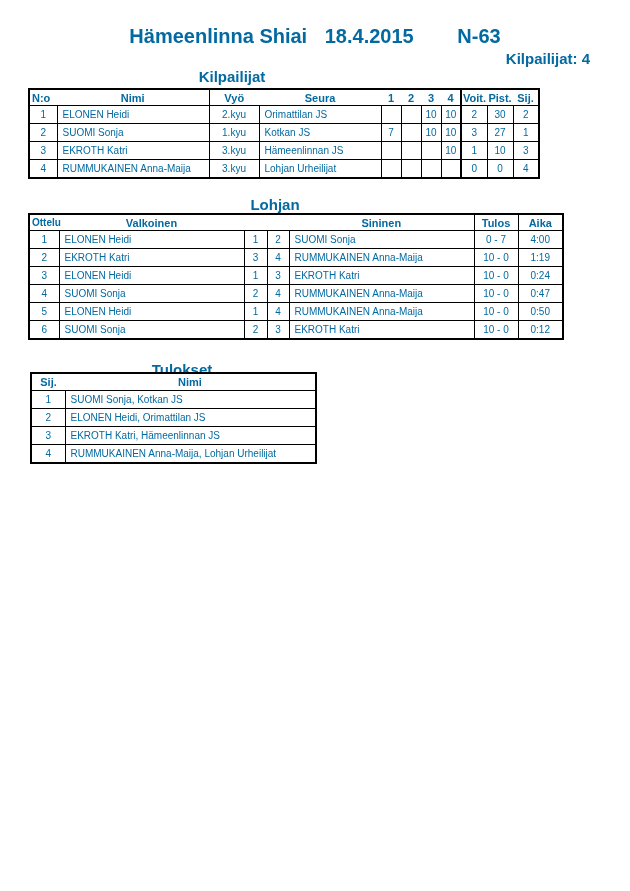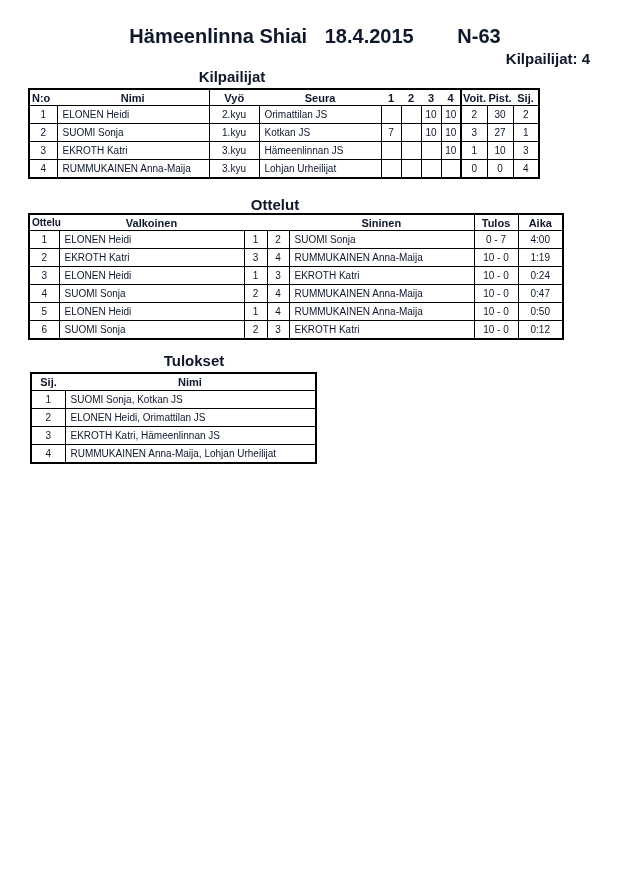--- a/index.html
+++ b/index.html
@@ -1,39 +1,39 @@
 <!DOCTYPE html>
 <html><head>
 <meta charset="utf-8">
 <style>
   html,body{margin:0;padding:0;background:#fff;}
   #page{
     position:relative;
     width:630px;height:854px;
     background:#ffffff;
-    color:#0f172a;
+    color:#0369a1;
     font-family:"Liberation Sans", sans-serif;
     overflow:hidden;
   }
   .page-title{
     position:absolute;top:25px;left:0;width:630px;
     text-align:center;font-size:20px;font-weight:bold;white-space:nowrap;
   }
   .title-date{margin-left:12px;}
   .title-cat{margin-left:38px;}
   .participants-count{
     position:absolute;top:50px;right:40px;
     font-size:15px;font-weight:bold;
   }
   .section-title{
     position:absolute;font-size:15px;font-weight:bold;text-align:center;
   }
   #competitors-title{top:68px;left:0;width:464px;}
   #matches-title{top:196px;left:0;width:550px;}
-  #results-title{top:352px;left:0;width:364px;padding-left:12px;}
+  #results-title{top:361px;left:0;width:364px;}
 
   table{
     position:absolute;
     border-collapse:collapse;table-layout:fixed;
     border:2px solid #000;
     background:#fff;
   }
   #competitors-table{top:88px;left:28px;width:510px;padding-left:28px;}
   #matches-table{top:213px;left:28px;width:534px;}
   #results-table{top:372px;left:30px;width:285px;}
@@ -144,21 +144,21 @@
       <td></td>
       <td></td>
       <td></td>
       <td class="sep2">0</td>
       <td>0</td>
       <td>4</td>
     </tr>
   </tbody>
     </table>
 
-  <div class="section-title" id="matches-title">Ottelut</div>
+  <div class="section-title" id="matches-title">Lohjan</div>
 
   <table id="matches-table">
     <colgroup>
       <col style="width:30px">
         <col style="width:185px">
         <col style="width:23px">
         <col style="width:22px">
       <col style="width:185px">
         <col style="width:44px">
         <col style="width:45px">

